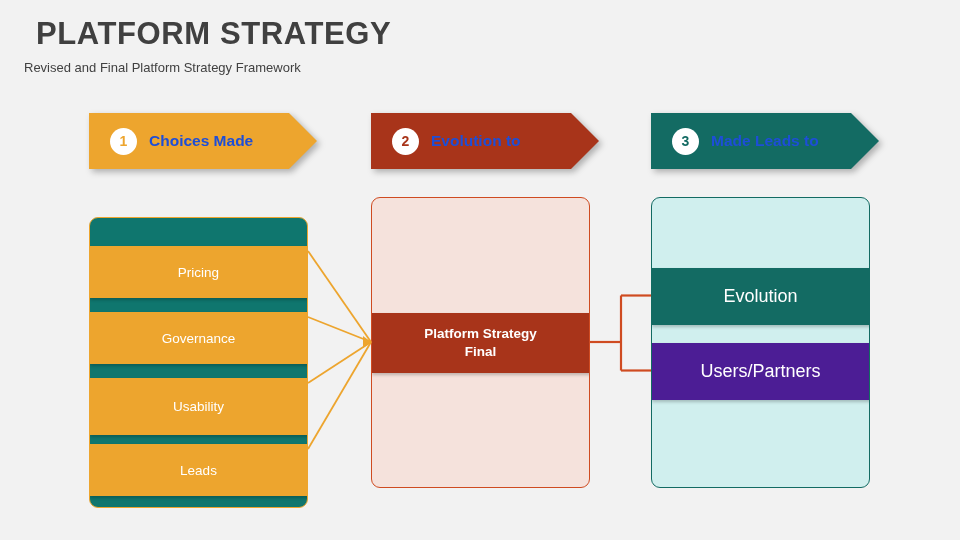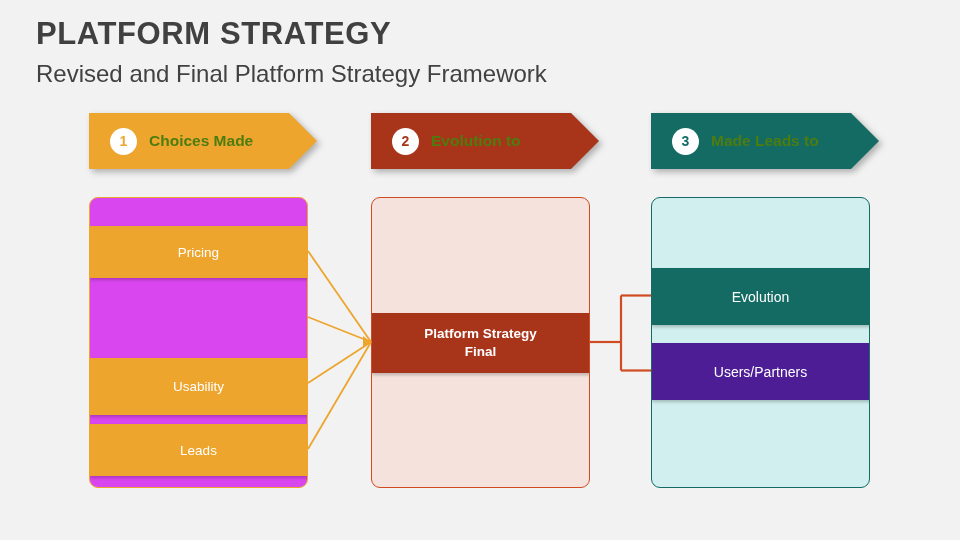--- a/index.html
+++ b/index.html
@@ -11,22 +11,22 @@
     overflow:hidden;
   }
 
   
   #slide-title {
     position:absolute; left:36px; top:16px;
     font-size:31px; font-weight:bold; letter-spacing:0.6px;
     color:#404040; white-space:nowrap;
   }
   #slide-subtitle {
-    position:absolute; left:36px; top:60px;
-    font-size:24px; font-weight:normal; color:#414141;
+    position:absolute; left:24px; top:60px;
+    font-size:13px; font-weight:normal; color:#414141;
     white-space:nowrap;
   }
 
   
   .banner {
     position:absolute; top:113px; height:56px;
     display:flex; align-items:center;
     filter:drop-shadow(3px 3px 3px rgba(0,0,0,0.28));
   }
   .banner-shape {
@@ -37,21 +37,21 @@
     position:relative; z-index:2;
     width:27px; height:27px; border-radius:50%;
     background:#ffffff;
     display:flex; align-items:center; justify-content:center;
     font-size:14px; font-weight:bold;
     margin-left:21px;
   }
   .banner-label {
     position:relative; z-index:2;
     margin-left:12px;
-    font-size:15.5px; font-weight:bold; color:#4d7c0f;
+    font-size:15.5px; font-weight:bold; color:#1d4ed8;
     white-space:nowrap;
   }
 
   #banner-1 { left:89px;  width:228px; }
   #banner-2 { left:371px; width:228px; }
   #banner-3 { left:651px; width:228px; }
 
   
   .column {
     position:absolute; top:197px; height:291px;
@@ -62,21 +62,21 @@
   #column-right  { left:651px; width:219px; background:#d0efee; border:1.4px solid #136b63; }
 
   .band {
     position:absolute; left:-2px; width:calc(100% + 4px);
     display:flex; align-items:center; justify-content:center;
     color:#ffffff; text-align:center;
     box-shadow:2px 2px 3px rgba(0,0,0,0.22);
   }
   .band-orange { background:#eda52e; font-size:13.5px; }
   .band-rust   { background:#a8341a; font-size:13.5px; font-weight:bold; line-height:1.32; }
-  .band-teal   { background:#136b63; font-size:14px; }
+  .band-teal   { background:#136b63; font-size:18px; }
 
   
   #connector-layer {
     position:absolute; left:0; top:0; width:960px; height:540px;
     pointer-events:none;
   }
 </style>
 </head>
 <body style="background: rgb(242, 242, 242);">
 
@@ -94,23 +94,26 @@
   <div class="banner-num" style="color: rgb(168, 52, 26);">2</div>
   <div class="banner-label">Evolution to</div>
 </div>
 
 <div class="banner" id="banner-3">
   <div class="banner-shape" style="background: rgb(19, 107, 99);"></div>
   <div class="banner-num" style="color: rgb(19, 107, 99);">3</div>
   <div class="banner-label">Made Leads to</div>
 </div>
 
-<div class="column" id="column-left" style="background: #d946ef; border-color: rgb(237, 165, 46);">
+<div class="column" id="column-left" style="background: #0f766e; border-color: rgb(237, 165, 46); margin-top: 20px;">
   <div class="band band-orange" id="left-band-0" style="top: 28px; height: 52px; background: rgb(237, 165, 46);">
       <span>Pricing</span>
+    </div>
+  <div class="band band-orange" id="left-band-1" style="top: 94px; height: 52px; background: rgb(237, 165, 46);">
+      <span>Governance</span>
     </div>
   <div class="band band-orange" id="left-band-2" style="top: 160px; height: 57px; background: rgb(237, 165, 46);">
       <span>Usability</span>
     </div>
   <div class="band band-orange" id="left-band-3" style="top: 226px; height: 52px; background: rgb(237, 165, 46);">
       <span>Leads</span>
     </div>
 </div>
 
 <div class="column" id="column-center" style="background: rgb(245, 226, 220); border-color: rgb(207, 75, 33);">

